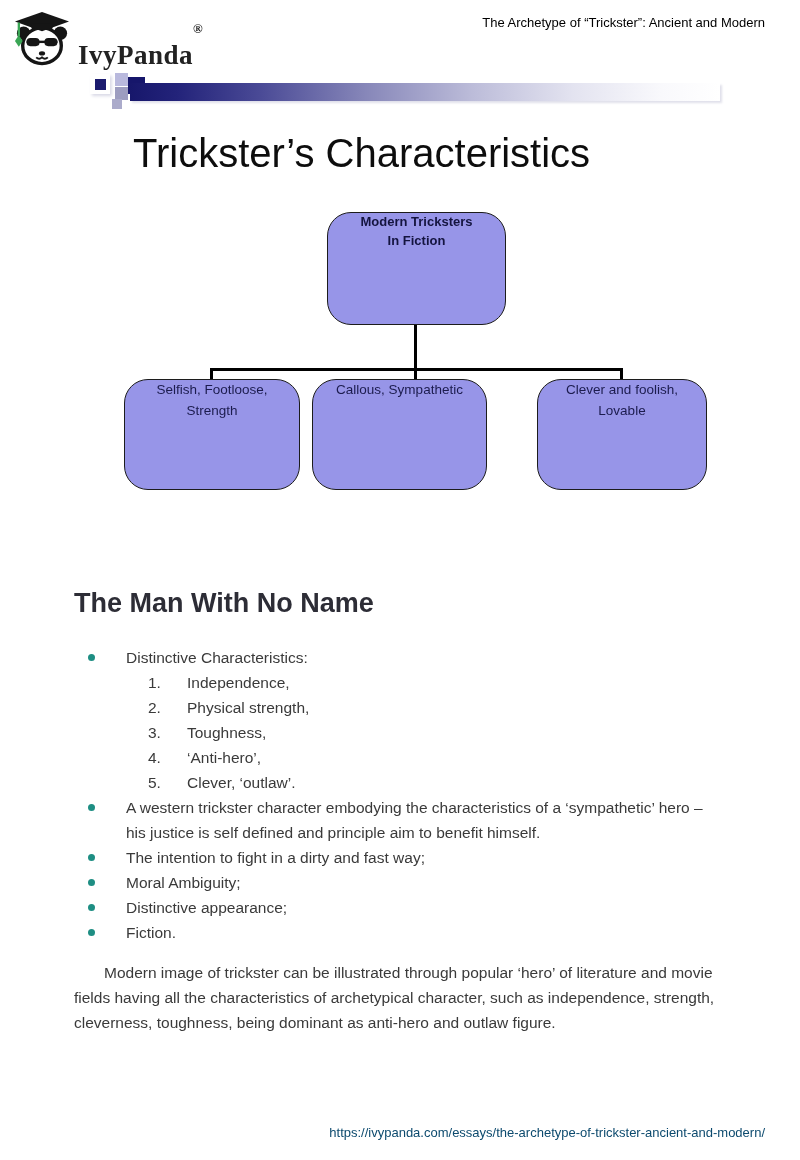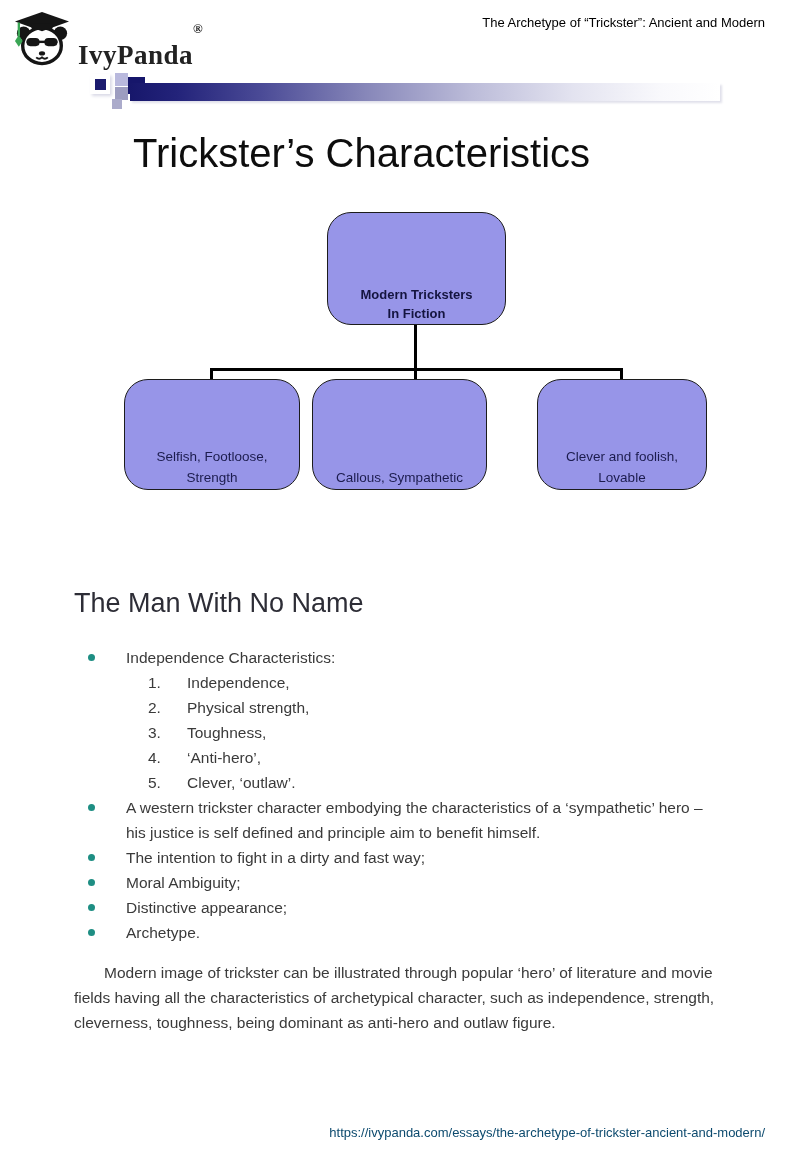--- a/index.html
+++ b/index.html
@@ -48,41 +48,41 @@
     font-size:40px; font-weight:normal; color:#0d0d0d; letter-spacing:0px;
     white-space:nowrap;
   }
 
   
   .node {
     position:absolute;
     background:#9795e8;
     border:1px solid #1c1c1c;
     border-radius:24px;
-    display:flex; align-items:flex-end; justify-content:center;
+    display:flex; align-items:flex-start; justify-content:center;
     text-align:center;
   }
   .node .nlabel { display:block; }
   .node-root { left:327px; top:212px; width:179px; height:113px; }
   .node-root .nlabel { width:125px; font-size:13px; font-weight:bold; color:#14143f; line-height:1.45; }
   .node-child .nlabel { width:148px; font-size:13.5px; color:#1c1c4e; line-height:1.55; }
   .node-c1 { left:124px; top:379px; width:176px; height:111px; }
   .node-c2 { left:312px; top:379px; width:175px; height:111px; }
   .node-c3 { left:537px; top:379px; width:170px; height:111px; }
   .conn { position:absolute; background:#000; }
   .conn-v-root { left:414px; top:324px; width:3px; height:46px; }
   .conn-h      { left:210px; top:368px; width:413px; height:3px; }
   .conn-stub-l { left:210px; top:368px; width:3px; height:12px; }
   .conn-stub-m { left:414px; top:368px; width:3px; height:12px; }
   .conn-stub-r { left:620px; top:368px; width:3px; height:12px; }
 
   
   .section-heading {
     position:absolute; left:74px; top:588px;
-    font-size:27px; font-weight:normal; color:#2d2d36;
+    font-size:27px; font-weight:bold; color:#2d2d36;
   }
   .bullet-list {
     position:absolute; left:74px; top:645px; width:652px;
     list-style:none;
     font-size:15.5px; color:#3a3a3a; line-height:25px;
   }
   .bullet-item { position:relative; padding-left:52px; }
   .bullet-dot {
     position:absolute; left:14px; top:9px;
     width:7px; height:7px; border-radius:50%; background:#1e8e83;
@@ -159,21 +159,21 @@
     <div class="node node-child node-c3">
       <span class="nlabel">Clever and foolish, Lovable</span>
     </div>
   </div>
 
   <h2 class="section-heading">The Man With No Name</h2>
 
   <ul class="bullet-list">
     <li class="bullet-item">
       <span class="bullet-dot"></span>
-      <span>Independence Characteristics:</span>
+      <span>Distinctive Characteristics:</span>
       <ol class="num-list">
         <li class="num-row">
           <span class="num-cell">1.</span>
           <span>Independence,</span>
         </li>
         <li class="num-row">
           <span class="num-cell">2.</span>
           <span>Physical strength,</span>
         </li>
         <li class="num-row">
@@ -201,21 +201,21 @@
     <li class="bullet-item">
       <span class="bullet-dot"></span>
       <span>Moral Ambiguity;</span>
     </li>
     <li class="bullet-item">
       <span class="bullet-dot"></span>
       <span>Distinctive appearance;</span>
     </li>
     <li class="bullet-item">
       <span class="bullet-dot"></span>
-      <span>Archetype.</span>
+      <span>Fiction.</span>
     </li>
   </ul>
 
   <p class="body-para">Modern image of trickster can be illustrated through popular ‘hero’ of literature and movie fields having all the characteristics of archetypical character, such as independence, strength, cleverness, toughness, being dominant as anti-hero and outlaw figure.</p>
 
   <a class="footer-url" href="#">https://ivypanda.com/essays/the-archetype-of-trickster-ancient-and-modern/</a>
 
 </div>
 
 </body></html>

